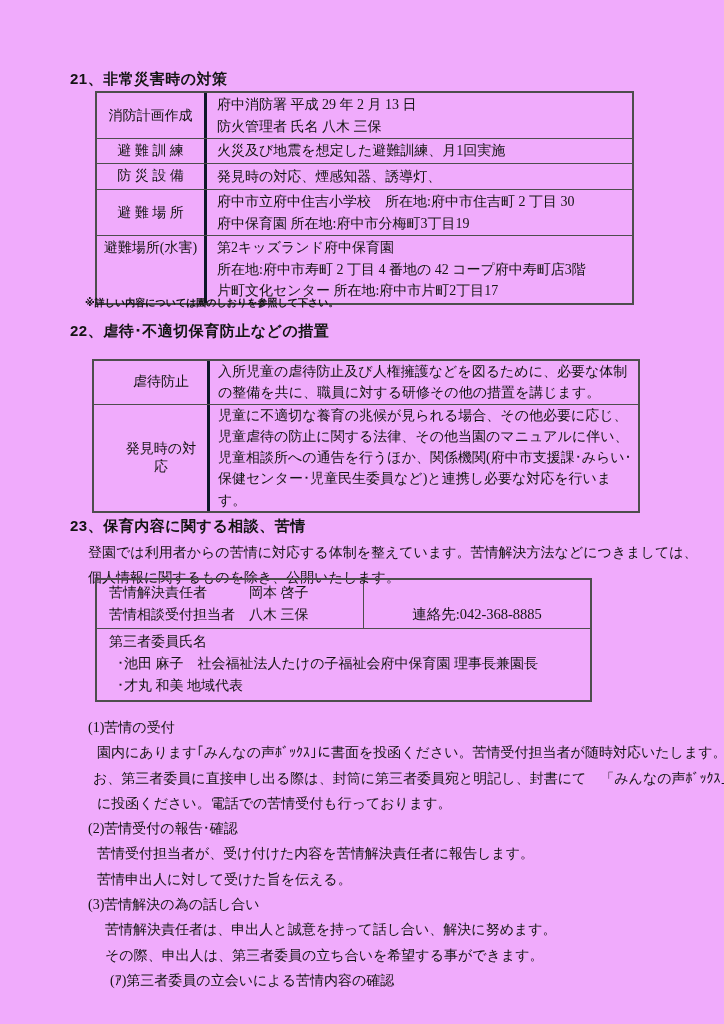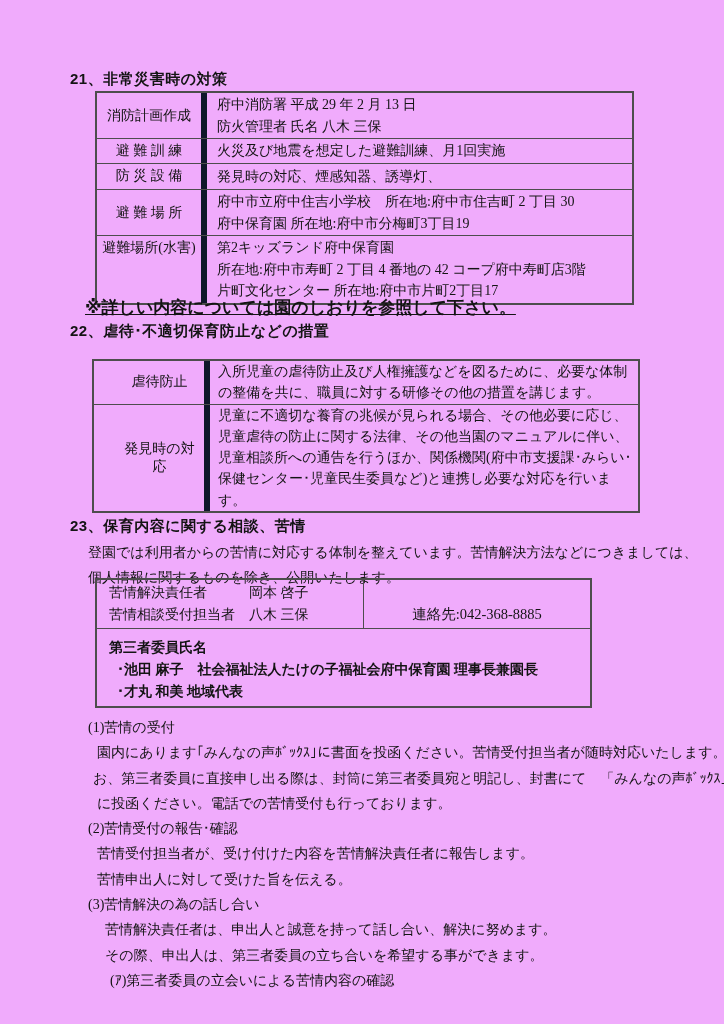--- a/index.html
+++ b/index.html
@@ -16,31 +16,30 @@
   .heading{
     font-family:"Liberation Sans","DejaVu Sans",sans-serif;
     font-weight:bold;
     font-size:15px;
     white-space:nowrap;
     letter-spacing:0.5px;
   }
   .note{
     font-family:"Liberation Sans","DejaVu Sans",sans-serif;
     font-weight:bold;
-    font-size:17px;
+    font-size:10px;
     white-space:nowrap;
-    text-decoration:underline;
   }
   
   .tbl{border:2px solid #4d4d4d;}
   .trow{display:flex;border-top:1px solid #4d4d4d;}
   .trow:first-child{border-top:none;}
   .tlabel{
     flex:0 0 auto;
-    border-right:6px solid #0f172a;
+    border-right:3px solid #0f172a;
     display:flex;align-items:center;justify-content:center;
     text-align:center;
     padding:2px 4px;
     box-sizing:border-box;
   }
   .tcontent{
     flex:1 1 auto;
     padding:1px 6px 1px 10px;
     box-sizing:border-box;
   }
@@ -57,22 +56,21 @@
     border-right:1px solid #4d4d4d;
     padding:2px 0 2px 12px;box-sizing:border-box;
   }
   .cell-phone{
     flex:1 1 auto;
     display:flex;align-items:center;justify-content:center;
   }
   .cell-phone .tline{font-size:14.5px;margin-top:20px;}
   .row-committee{
     border-top:1px solid #4d4d4d;
-    padding:8px 0 3px 12px;
-    font-weight:bold;
+    padding:2px 0 3px 12px;
   }
   .tbl23 .tline{line-height:22px;}
   .member-line{padding-left:8px;}
   .introline{line-height:25px;white-space:nowrap;}
   .proc{line-height:25.3px;}
   .procline{white-space:nowrap;}
   .ind-a{margin-left:0;}
   .ind-b{margin-left:9px;}
   .ind-b2{margin-left:5px;}
   .ind-c{margin-left:17px;}

